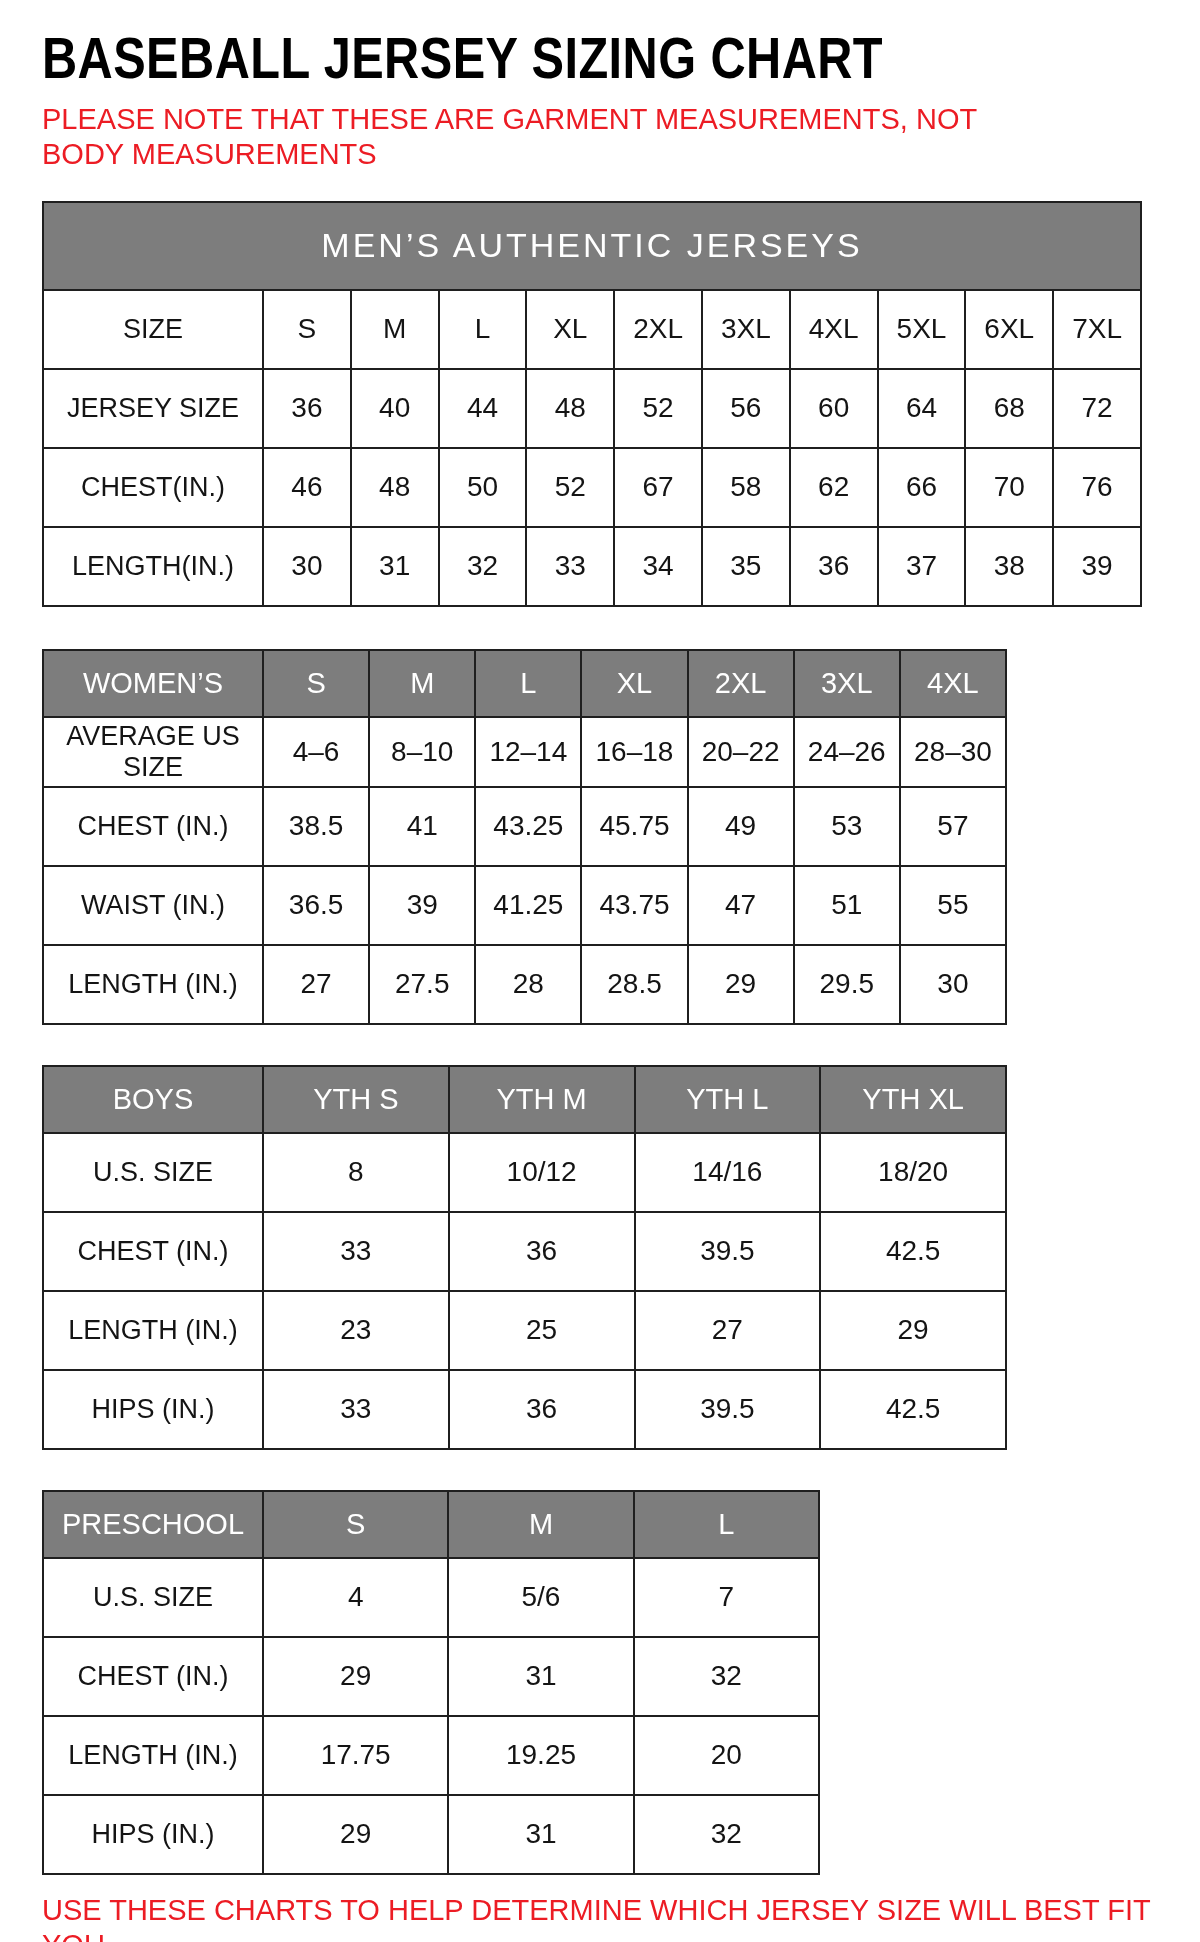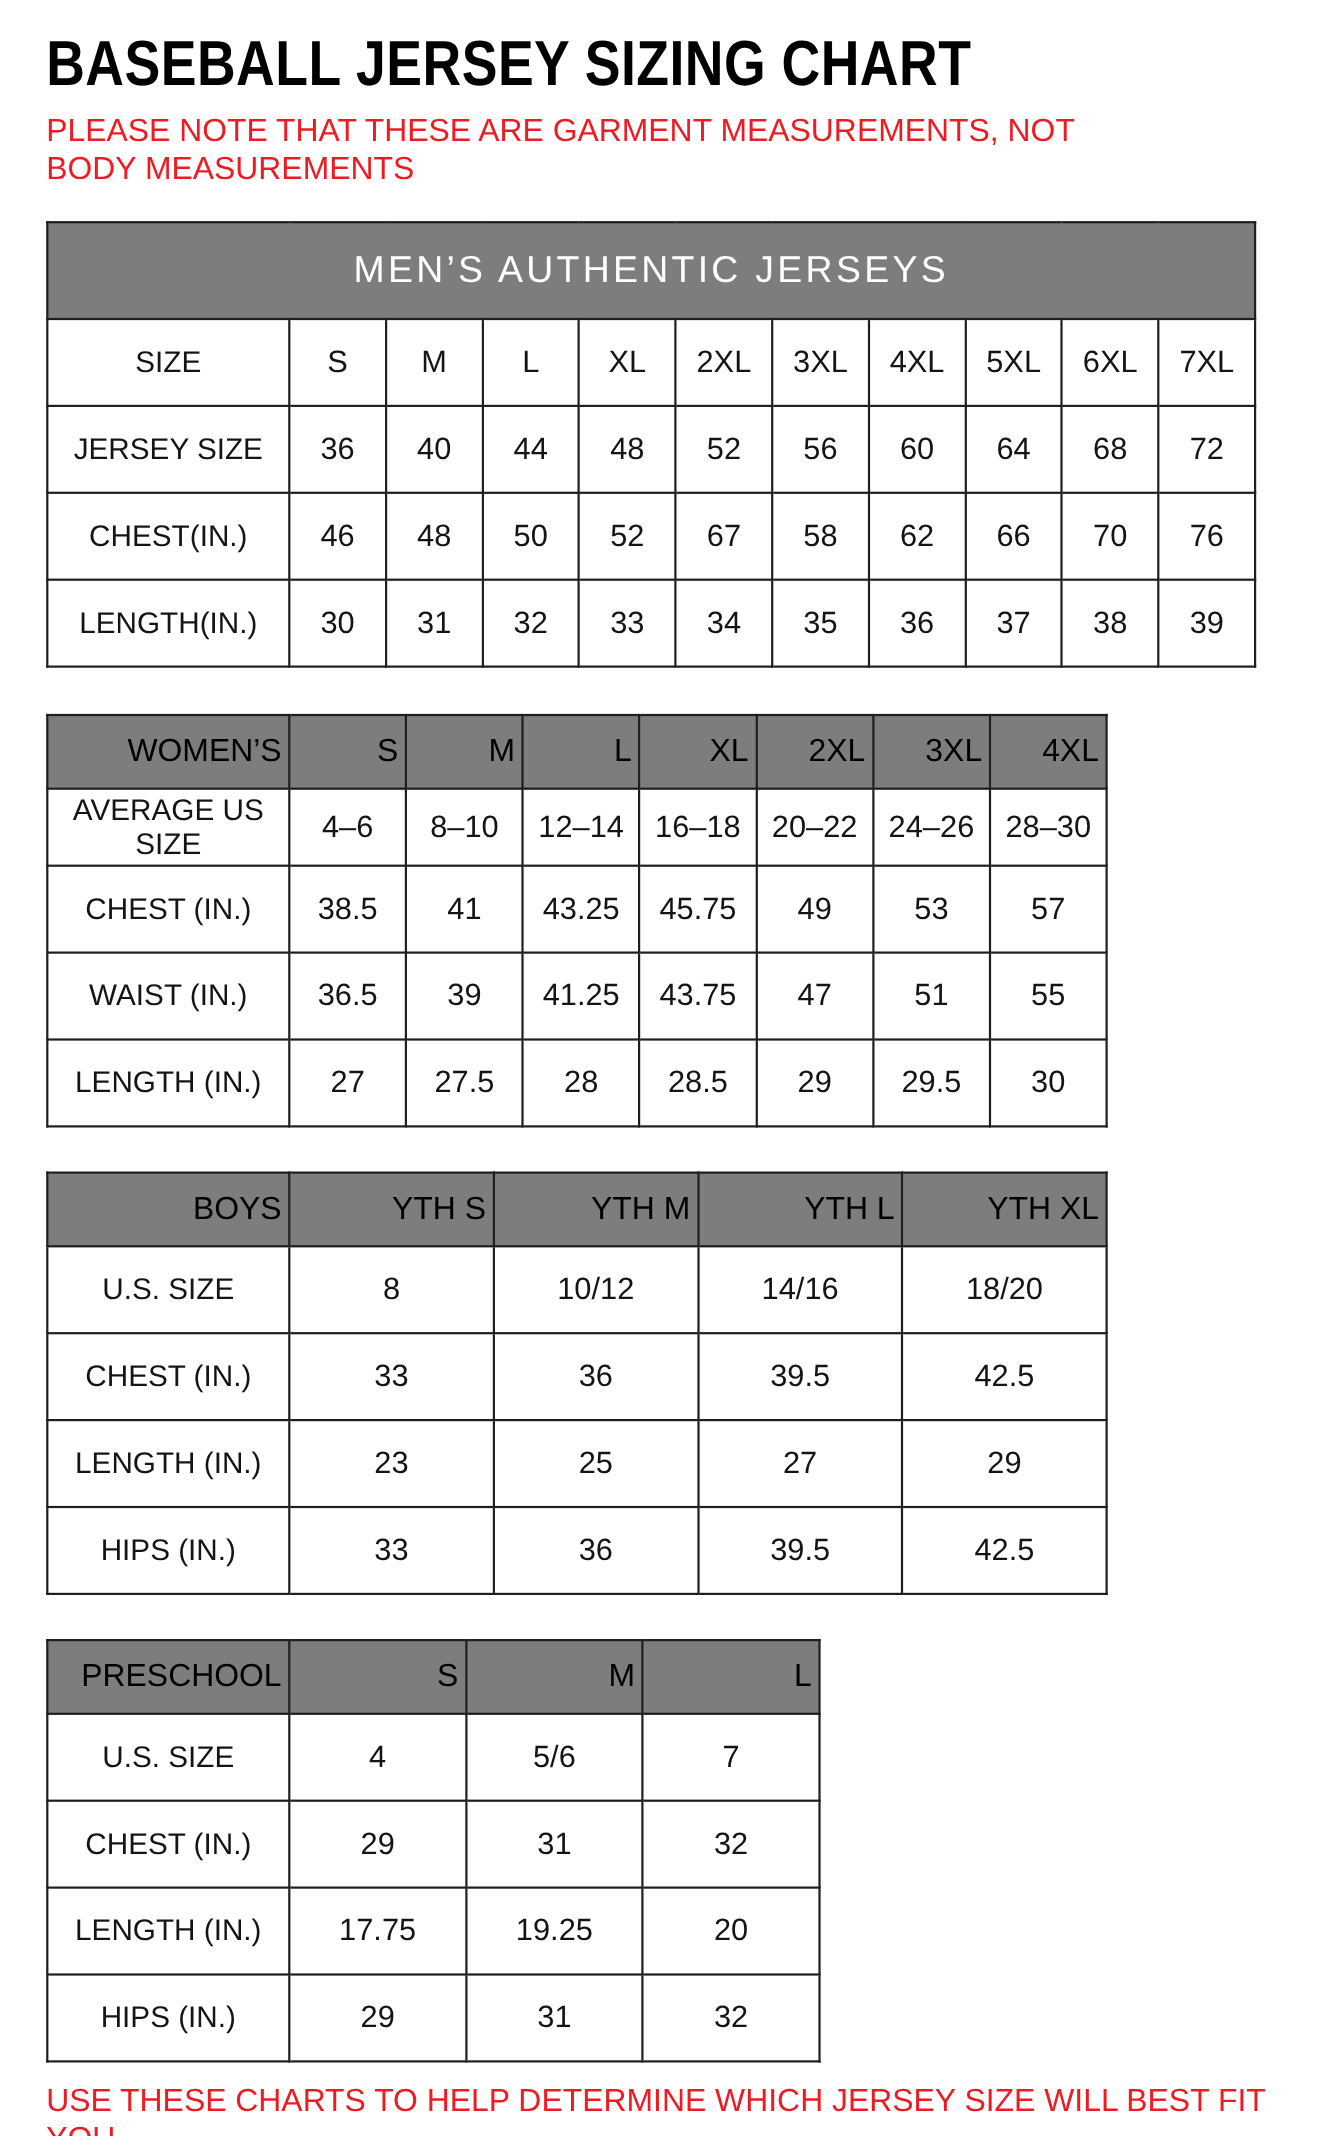--- a/index.html
+++ b/index.html
@@ -36,21 +36,21 @@
   }
   .footer-note { margin-top: 18px; max-width: 1120px; }
 
   table.sizing-table {
     border-collapse: collapse;
     table-layout: fixed;
   }
   table.mens      { width: 1100px; margin-top: 28px; }
   table.womens    { width: 965px;  margin-top: 42px; }
   table.boys      { width: 965px;  margin-top: 40px; }
-  table.preschool { width: 704px;  margin-top: 40px; padding-left: 36px; }
+  table.preschool { width: 778px;  margin-top: 40px; padding-left: 36px; }
 
   .c-label { width: 220px; }
 
   table.sizing-table th,
   table.sizing-table td {
     border: 2px solid var(--border, #1f1f1f);
     text-align: center;
     vertical-align: middle;
     padding: 0 6px;
     font-weight: 400;
@@ -60,24 +60,23 @@
     height: 79px;
     color: #141414;
   }
   table.sizing-table td.label-cell {
     font-size: 27px;
     line-height: 1.15;
     margin-left: 25px;
   }
   table.sizing-table thead.gray th {
     background: var(--gray, #7d7d7d);
-    color: #000000;
+    color: #ffffff;
     font-size: 29px;
     height: 67px;
-    text-align: right;
   }
   th.banner-cell {
     background: var(--gray, #7d7d7d);
     color: #ffffff;
     font-size: 34px;
     letter-spacing: 3px;
     height: 88px;
     font-weight: 400;
   }
   table.womens tbody tr:first-child td { height: 70px; }

